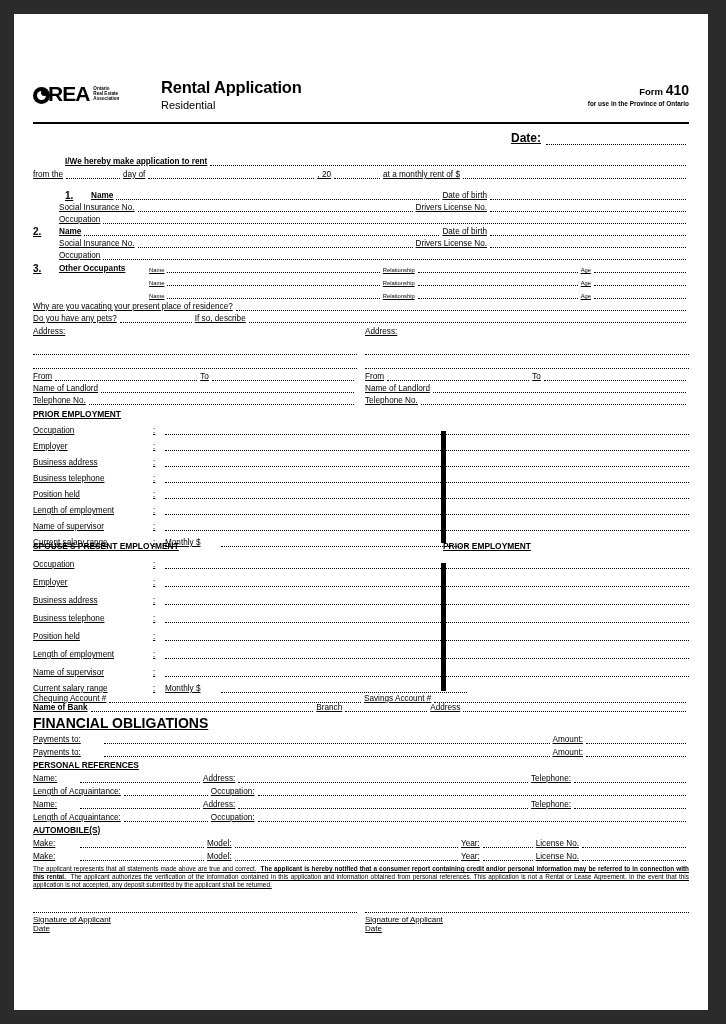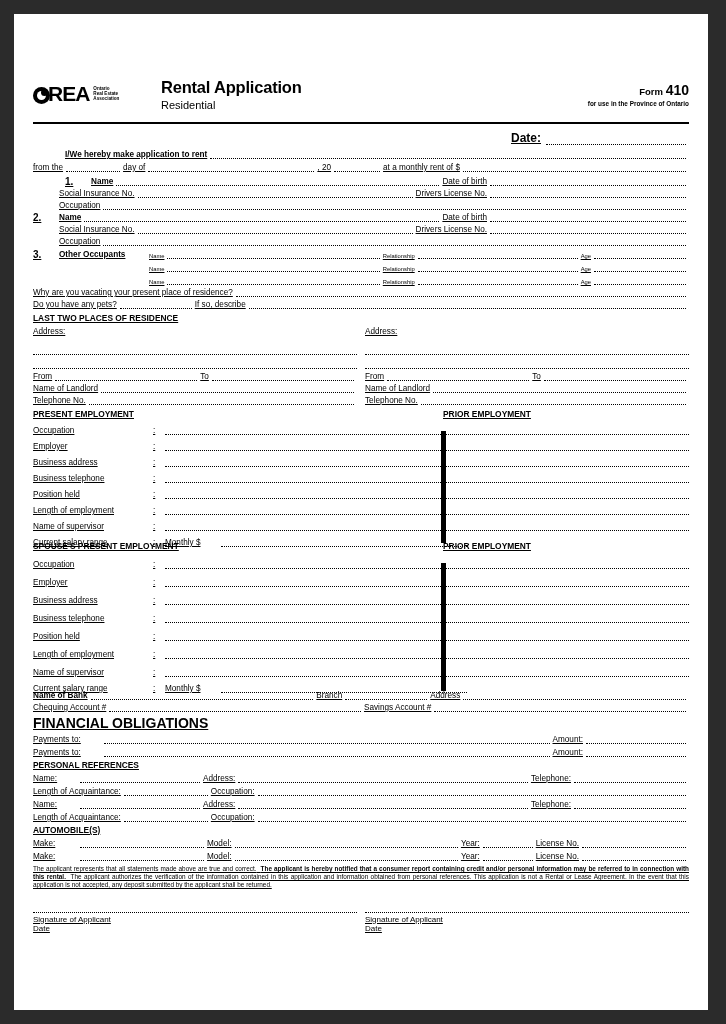--- a/index.html
+++ b/index.html
@@ -45,21 +45,21 @@
   
   .row{display:flex;align-items:flex-end;font-size:8.2px;line-height:9px;}
   .lbl{white-space:nowrap;}
   .b{font-weight:bold;}
   .dl{flex:1;border-bottom:1px dotted #000;height:8px;margin:0 3px;}
   .dl.s{flex:none;}
 
   .mt2{margin-top:4px;}
   .mt3{margin-top:3px;}
   .mt4{margin-top:4px;}
-  .mt5{margin-top:5px;padding-left:32px;}
+  .mt5{margin-top:12px;padding-left:32px;}
 
   
   .dateline{display:flex;justify-content:flex-end;align-items:flex-end;margin-top:7px;}
   .dateline .dlabel{font-size:12px;font-weight:bold;}
   .dateline .dl{width:140px;flex:none;margin-left:5px;}
 
   
   .num{width:26px;font-size:10px;font-weight:bold;flex:none;}
   .indent{width:26px;flex:none;}
   .minilbl{font-size:5.8px;line-height:6px;}
@@ -210,21 +210,20 @@
     <span class="lbl">Why are you vacating your present place of residence?</span>
     <span class="dl"></span>
   </div>
   <div class="row mt3">
     <span class="lbl">Do you have any pets?</span>
     <span class="dl s" style="width:72px"></span>
     <span class="lbl">If so, describe</span>
     <span class="dl"></span>
   </div>
 
-  <div class="b mt4" style="font-size:8.4px">LAST TWO PLACES OF RESIDENCE</div>
   <div class="two mt2">
 
     <div class="col">
       <div style="font-size:8.2px">Address:</div>
       <div class="dl" style="margin:10px 0 0 0"></div>
       <div class="dl" style="margin:5px 0 0 0"></div>
       <div class="row mt3">
         <span class="lbl">From</span>
         <span class="dl"></span>
         <span class="lbl">To</span>
@@ -255,21 +254,20 @@
         <span class="dl"></span>
       </div>
       <div class="row mt3">
         <span class="lbl">Telephone No.</span>
         <span class="dl"></span>
       </div>
     </div>
   </div>
 
   <div class="emphdr mt2">
-    <span class="l">PRESENT EMPLOYMENT</span>
     <span>PRIOR EMPLOYMENT</span>
   </div>
   <div class="emp" style="height:122px">
     <div class="empbar" style="height:112px"></div>
     <div class="emprow">
           <span class="elbl">Occupation</span>
           <span class="colon">:</span>
           <span class="eline"></span>
         </div>
     <div class="emprow">
@@ -352,32 +350,32 @@
           <span class="eline"></span>
         </div>
     <div class="emprow">
       <span class="elbl">Current salary range</span>
       <span class="colon">:</span>
       <span style="width:56px;flex:none">Monthly $</span>
       <span class="eline" style="flex:none;width:246px"></span>
     </div>
   </div>
 
+  <div class="row mt3">
+    <span class="lbl">Chequing Account #</span>
+    <span class="dl"></span>
+    <span class="lbl">Savings Account #</span>
+    <span class="dl"></span>
+  </div>
   <div class="row">
     <span class="lbl b">Name of Bank</span>
     <span class="dl"></span>
     <span class="lbl">Branch</span>
     <span class="dl s" style="width:82px"></span>
     <span class="lbl">Address</span>
-    <span class="dl"></span>
-  </div>
-  <div class="row mt3">
-    <span class="lbl">Chequing Account #</span>
-    <span class="dl"></span>
-    <span class="lbl">Savings Account #</span>
     <span class="dl"></span>
   </div>
 
   <div class="b mt3" style="font-size:14px">FINANCIAL OBLIGATIONS</div>
   <div class="row mt2">
     <span class="lbl" style="width:68px;flex:none">Payments to:</span>
     <span class="dl"></span>
     <span class="lbl">Amount:</span>
     <span class="dl s" style="width:100px"></span>
   </div>

